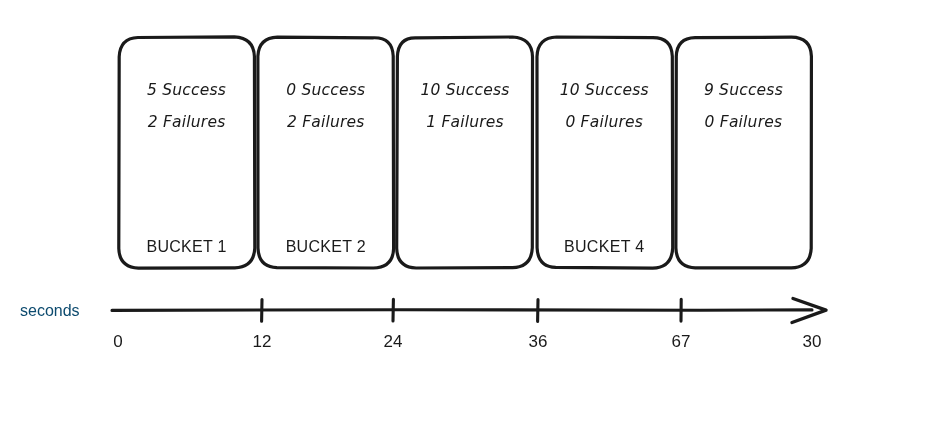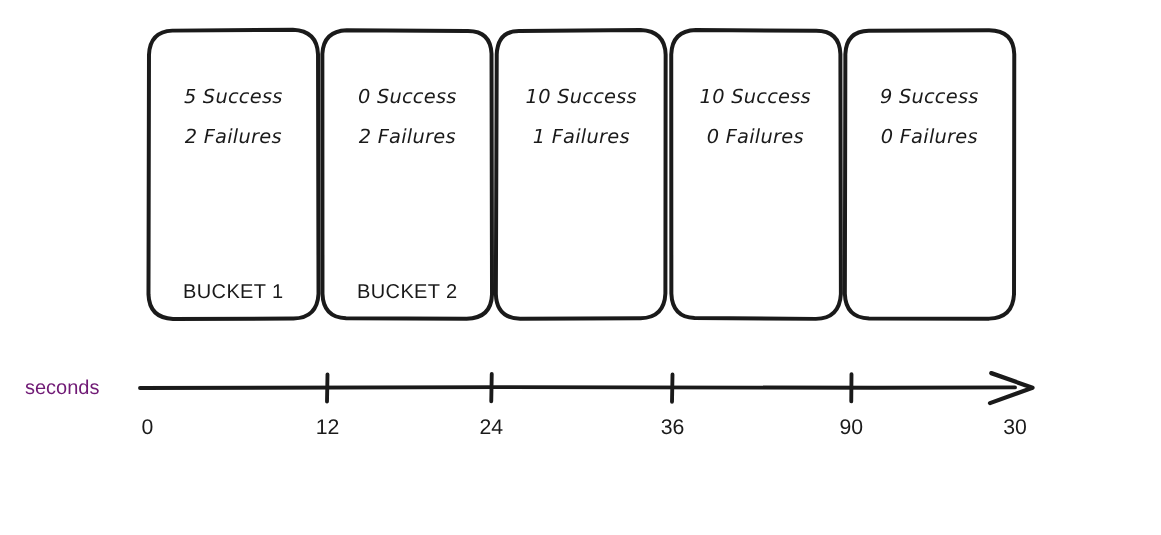--- a/index.html
+++ b/index.html
@@ -18,21 +18,21 @@
 
   #diagram-root {
     position: absolute;
     inset: 0;
   }
 
   
   .buckets-row {
     position: absolute;
     left: 117px;
-    top: 22px;
+    top: 35px;
     width: 696px;
     height: 235px;
     display: flex;
     flex-direction: row;
     align-items: stretch;
   }
   .bucket {
     position: relative;
     flex: 1 1 0;
     min-width: 0;
@@ -90,21 +90,21 @@
     margin-top: 30px;
   }
 
   
   .axis-label {
     position: absolute;
     left: 20px;
     top: 302px;
     font-family: "Liberation Sans", sans-serif;
     font-size: 16px;
-    color: #701a75;
+    color: #0c4a6e;
     white-space: nowrap;
   }
   .axis-svg {
     position: absolute;
     left: 0;
     top: 285px;
     width: 929px;
     height: 60px;
   }
   .tick-labels {
@@ -170,20 +170,21 @@
 
     <div class="bucket">
       <div class="bucket-frame">
         <svg viewBox="0 0 140 235" preserveAspectRatio="none" aria-hidden="true">
           <path d="M 21.8 2.0 L 117.8 2.6 Q 137.4 2.2 138.1 21.2 L 138.5 213.2 Q 137.4 232.8 118.4 233.1 L 20.8 232.4 Q 2.8 231.8 2.1 212.8 L 2.0 21.6 Q 2.6 2.6 21.8 2.0 Z" fill="#ffffff" stroke="#1a1a1a" stroke-width="3.2" stroke-linecap="round" stroke-linejoin="round"></path>
         </svg>
       </div>
       <div class="bucket-content">
         <div class="stat-line stat-success">10 Success</div>
         <div class="stat-line stat-failures">0 Failures</div>
+        <div class="bucket-name">BUCKET 4</div>
       </div>
     </div>
 
     <div class="bucket">
       <div class="bucket-frame">
         <svg viewBox="0 0 140 235" preserveAspectRatio="none" aria-hidden="true">
           <path d="M 21.2 2.6 L 118 2.2 Q 137.6 2.4 138.2 21.4 L 138.0 213.4 Q 137.0 232.4 118.0 232.9 L 21.4 232.8 Q 2.5 232.2 1.9 213.0 L 2.3 21.4 Q 2.9 3.0 21.2 2.6 Z" fill="#ffffff" stroke="#1a1a1a" stroke-width="3.2" stroke-linecap="round" stroke-linejoin="round"></path>
         </svg>
       </div>
       <div class="bucket-content">
@@ -203,17 +204,17 @@
     <path d="M 538 14.6 L 537.6 36.4" stroke="#1a1a1a" stroke-width="3.1" stroke-linecap="round"></path>
     <path d="M 681.2 14.3 L 681 36.1" stroke="#1a1a1a" stroke-width="3.1" stroke-linecap="round"></path>
     <path d="M 793 13.5 L 826 25.2 L 792 37.5" stroke="#1a1a1a" stroke-width="3.4" fill="none" stroke-linecap="round" stroke-linejoin="round"></path>
   </svg>
 
   <div class="tick-labels">
     <div class="tick-label" style="left:118px">0</div>
     <div class="tick-label" style="left:262px">12</div>
     <div class="tick-label" style="left:393px">24</div>
     <div class="tick-label" style="left:538px">36</div>
-    <div class="tick-label" style="left:681px">90</div>
+    <div class="tick-label" style="left:681px">67</div>
     <div class="tick-label" style="left:812px">30</div>
   </div>
 
 </div>
 
 </body></html>

